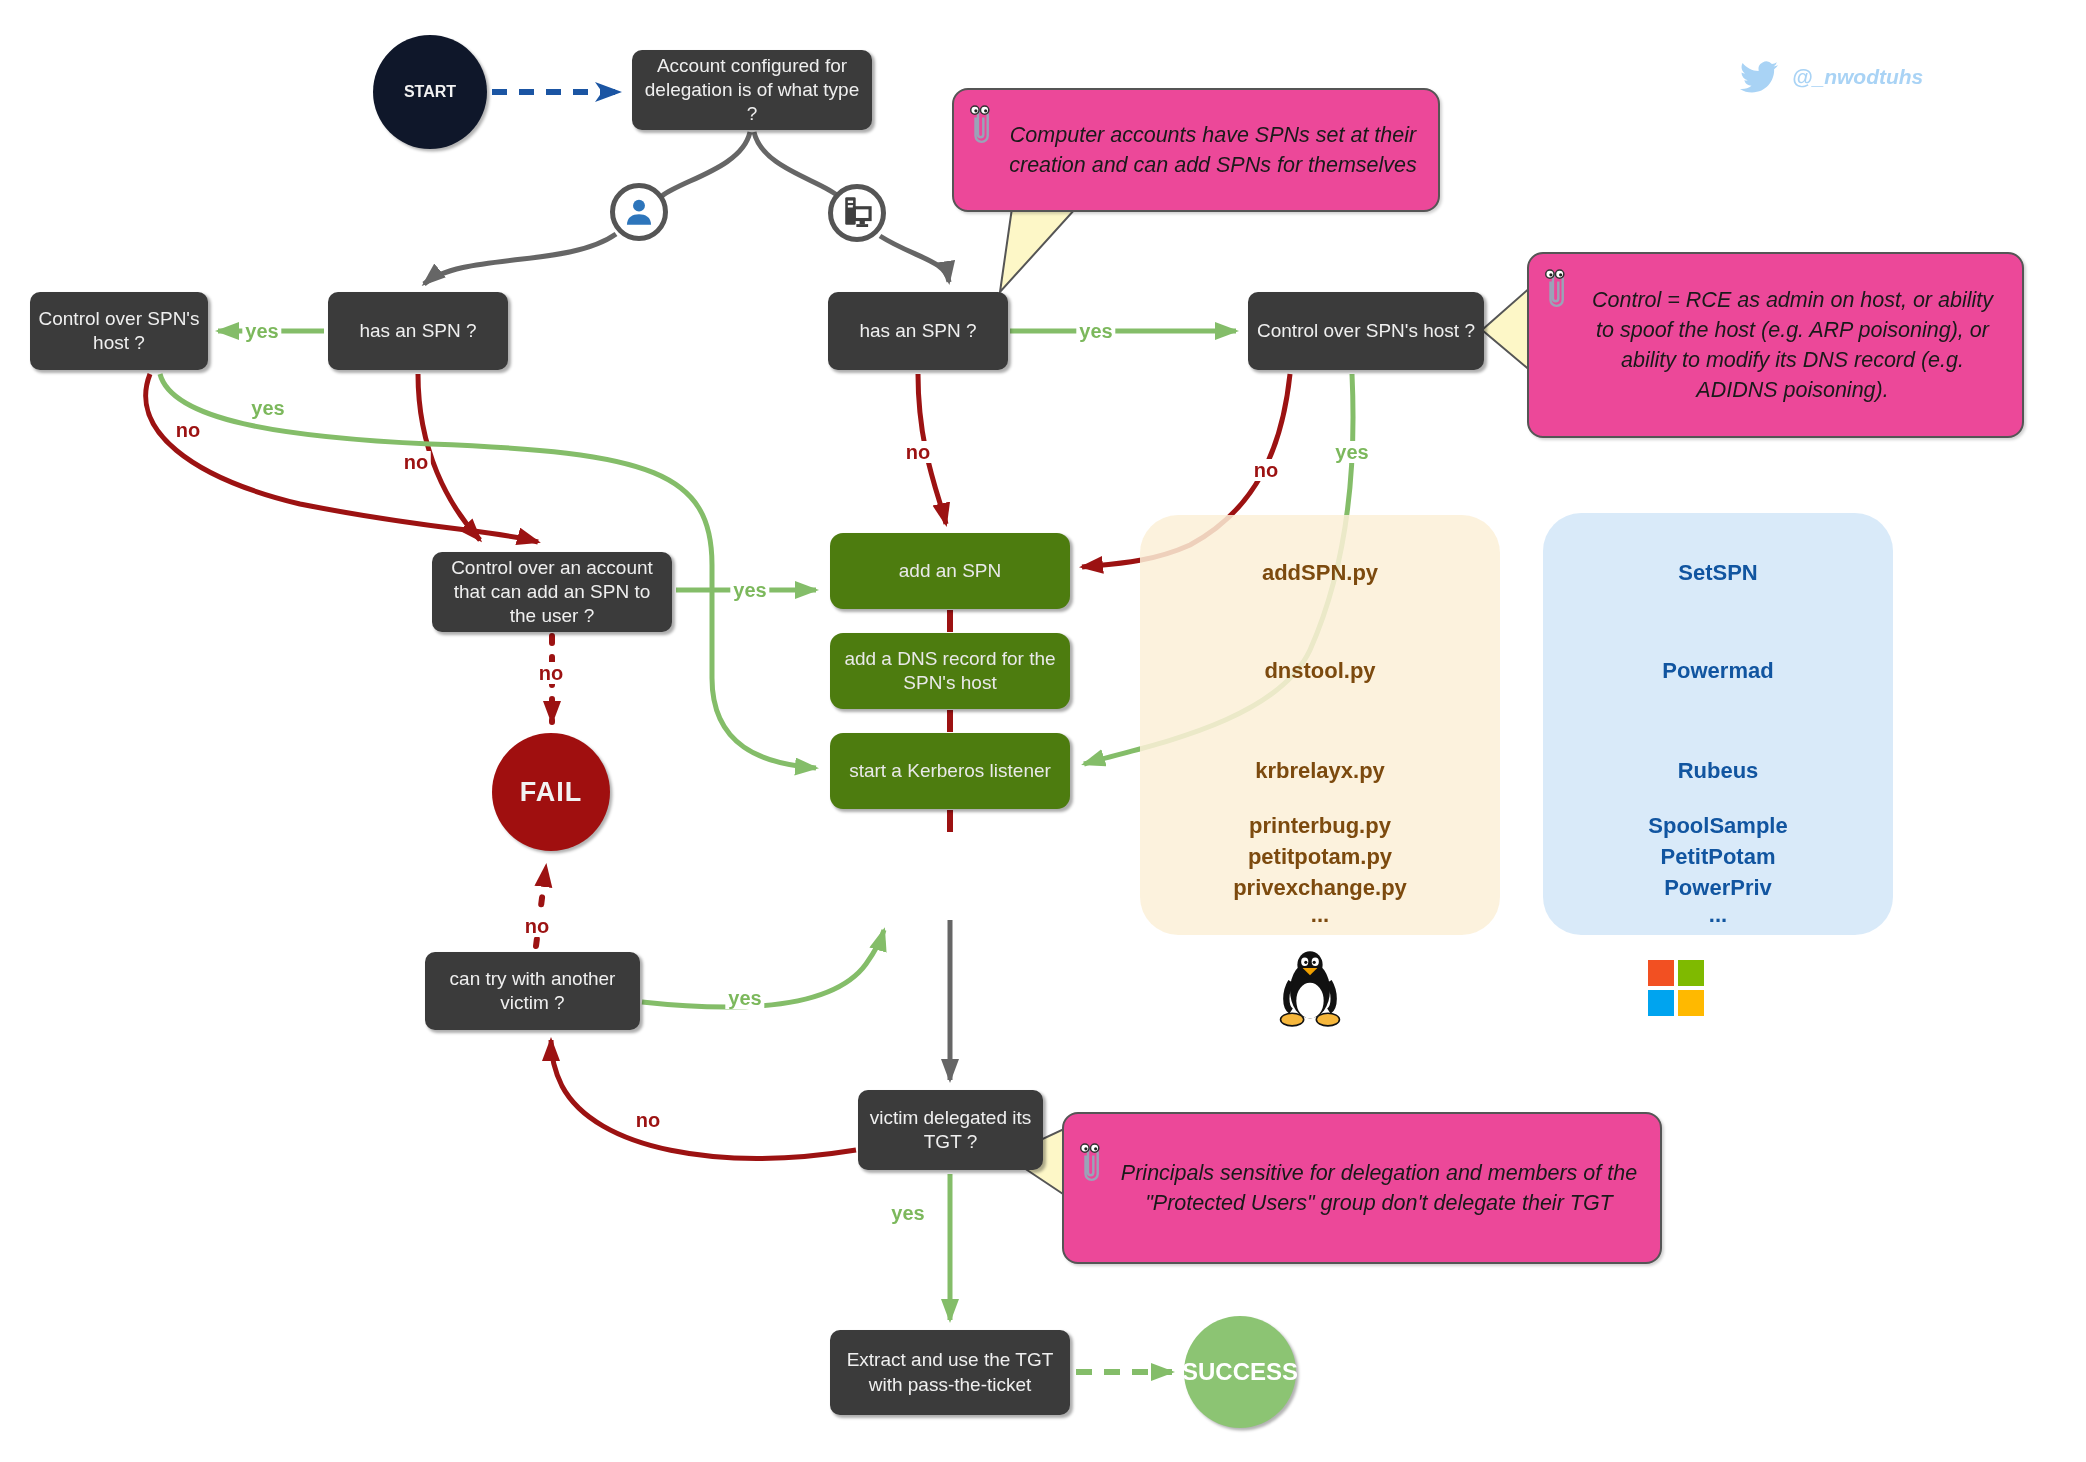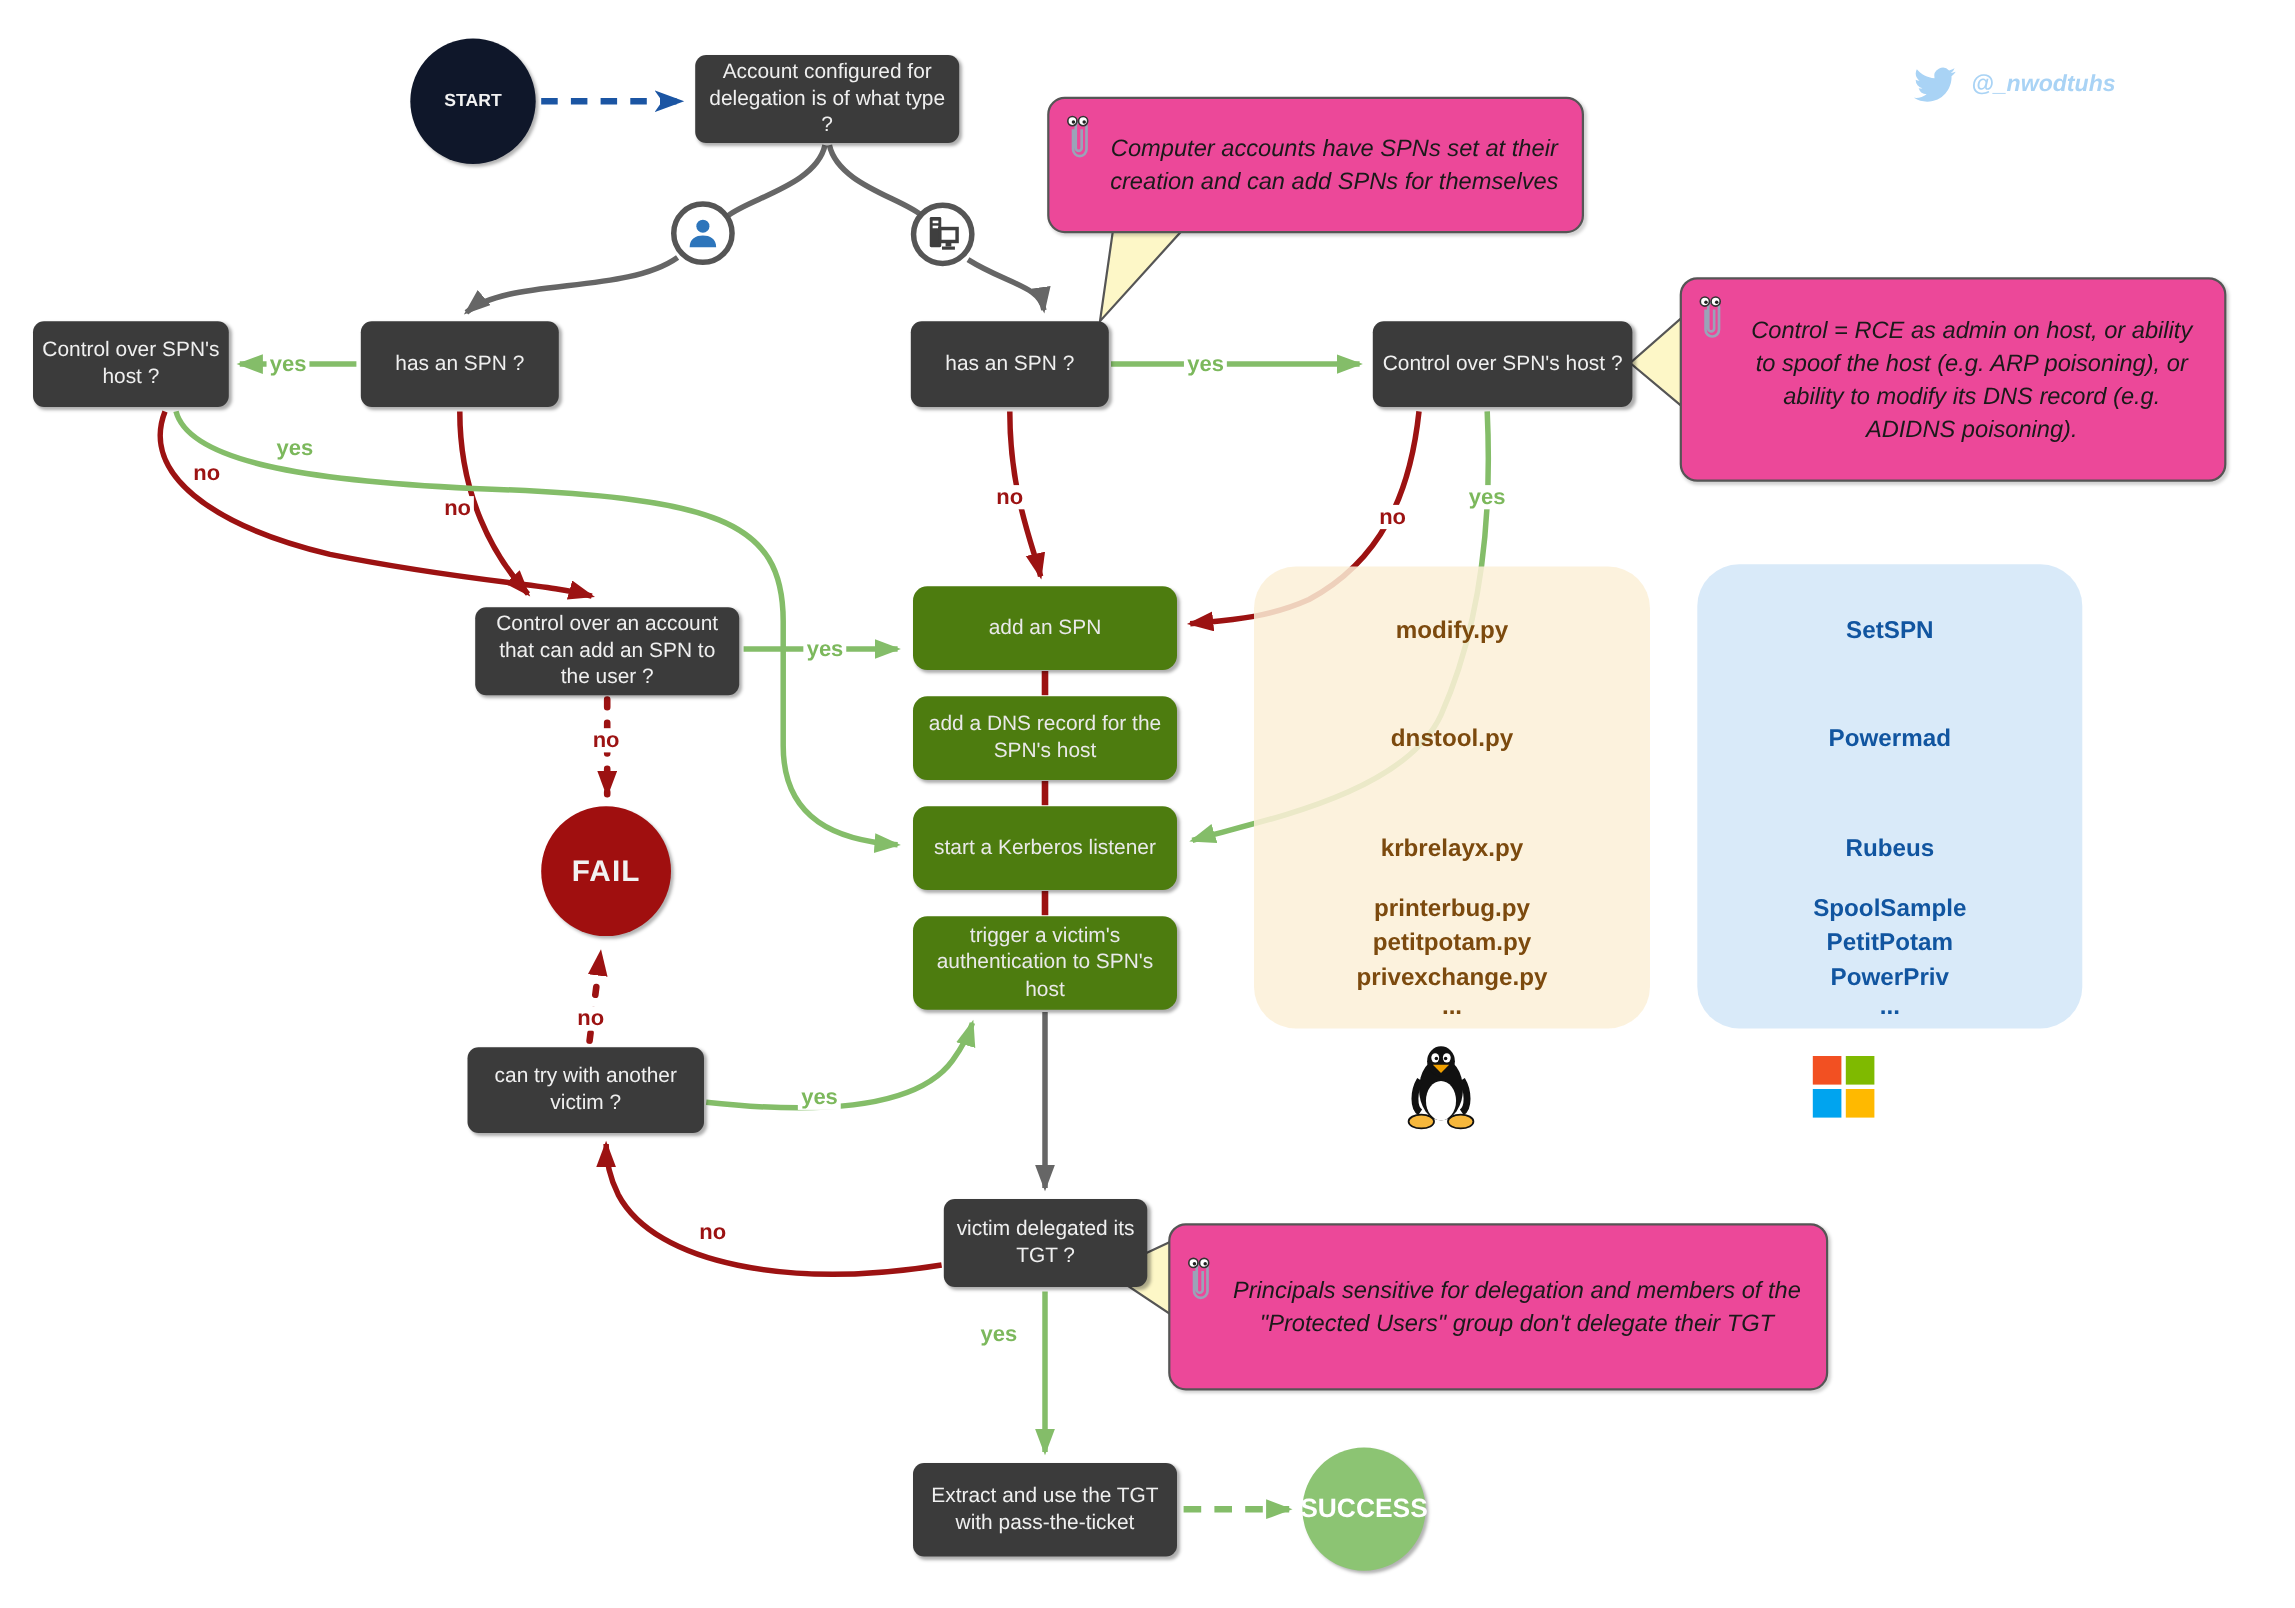--- a/index.html
+++ b/index.html
@@ -105,21 +105,21 @@
     <path d="M950,1174 L950,1320" stroke="#84bd69" stroke-width="5" fill="none" marker-end="url(#mGreen)"></path>
 
     <path d="M1076,1372 L1172,1372" stroke="#84bd69" stroke-width="6" fill="none" stroke-dasharray="16 12" marker-end="url(#mGreen)"></path>
 
     <polygon points="1012,208 1076,208 1000,292" fill="#fdf7c7" stroke="#555" stroke-width="2"></polygon>
     <polygon points="1532,286 1532,372 1482,330" fill="#fdf7c7" stroke="#555" stroke-width="2"></polygon>
     <polygon points="1066,1128 1066,1196 1006,1156" fill="#fdf7c7" stroke="#555" stroke-width="2"></polygon>
   </svg>
 
   <div class="panel linux" style="left:1140px;top:515px;width:360px;height:420px;"></div>
-  <div class="tool linux" style="left:1320px;top:573px;">modify.py</div>
+  <div class="tool linux" style="left:1320px;top:573px;">addSPN.py</div>
   <div class="tool linux" style="left:1320px;top:671px;">dnstool.py</div>
   <div class="tool linux" style="left:1320px;top:771px;">krbrelayx.py</div>
   <div class="tool linux" style="left:1320px;top:826px;">printerbug.py</div>
   <div class="tool linux" style="left:1320px;top:857px;">petitpotam.py</div>
   <div class="tool linux" style="left:1320px;top:888px;">privexchange.py</div>
   <div class="tool linux" style="left:1320px;top:915px;">...</div>
 
   <div class="panel windows" style="left:1543px;top:513px;width:350px;height:422px;"></div>
   <div class="tool windows" style="left:1718px;top:573px;">SetSPN</div>
   <div class="tool windows" style="left:1718px;top:671px;">Powermad</div>
@@ -196,23 +196,20 @@
 
   <div class="node action" style="left:830px;top:533px;width:240px;height:76px;">
     <span>add an SPN</span>
   </div>
   <div class="node action" style="left:830px;top:633px;width:240px;height:76px;">
     <span>add a DNS record for the SPN's host</span>
   </div>
   <div class="node action" style="left:830px;top:733px;width:240px;height:76px;">
     <span>start a Kerberos listener</span>
   </div>
-  <div class="node action" style="left:830px;top:833px;width:240px;height:85px;">
-    <span>trigger a victim's authentication to SPN's host</span>
-  </div>
 
   <div class="circleNode fail" style="left:492px;top:733px;width:118px;height:118px;">
     <span>FAIL</span>
   </div>
 
   <div class="node dark" style="left:425px;top:952px;width:215px;height:78px;">
     <span>can try with another victim ?</span>
   </div>
 
   <div class="node dark" style="left:858px;top:1090px;width:185px;height:80px;">

